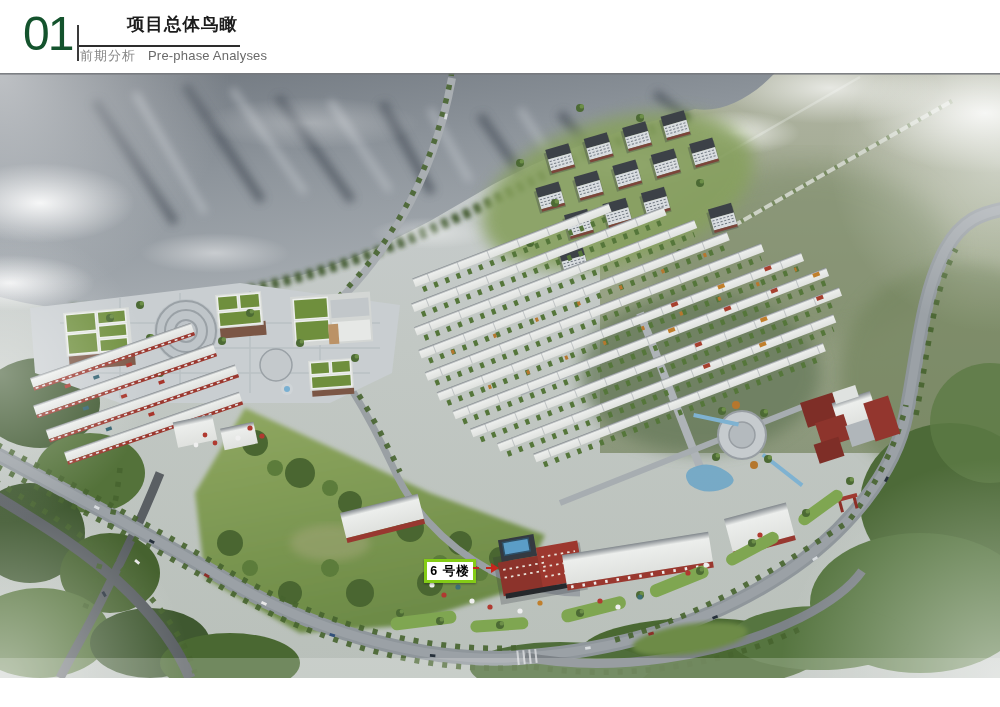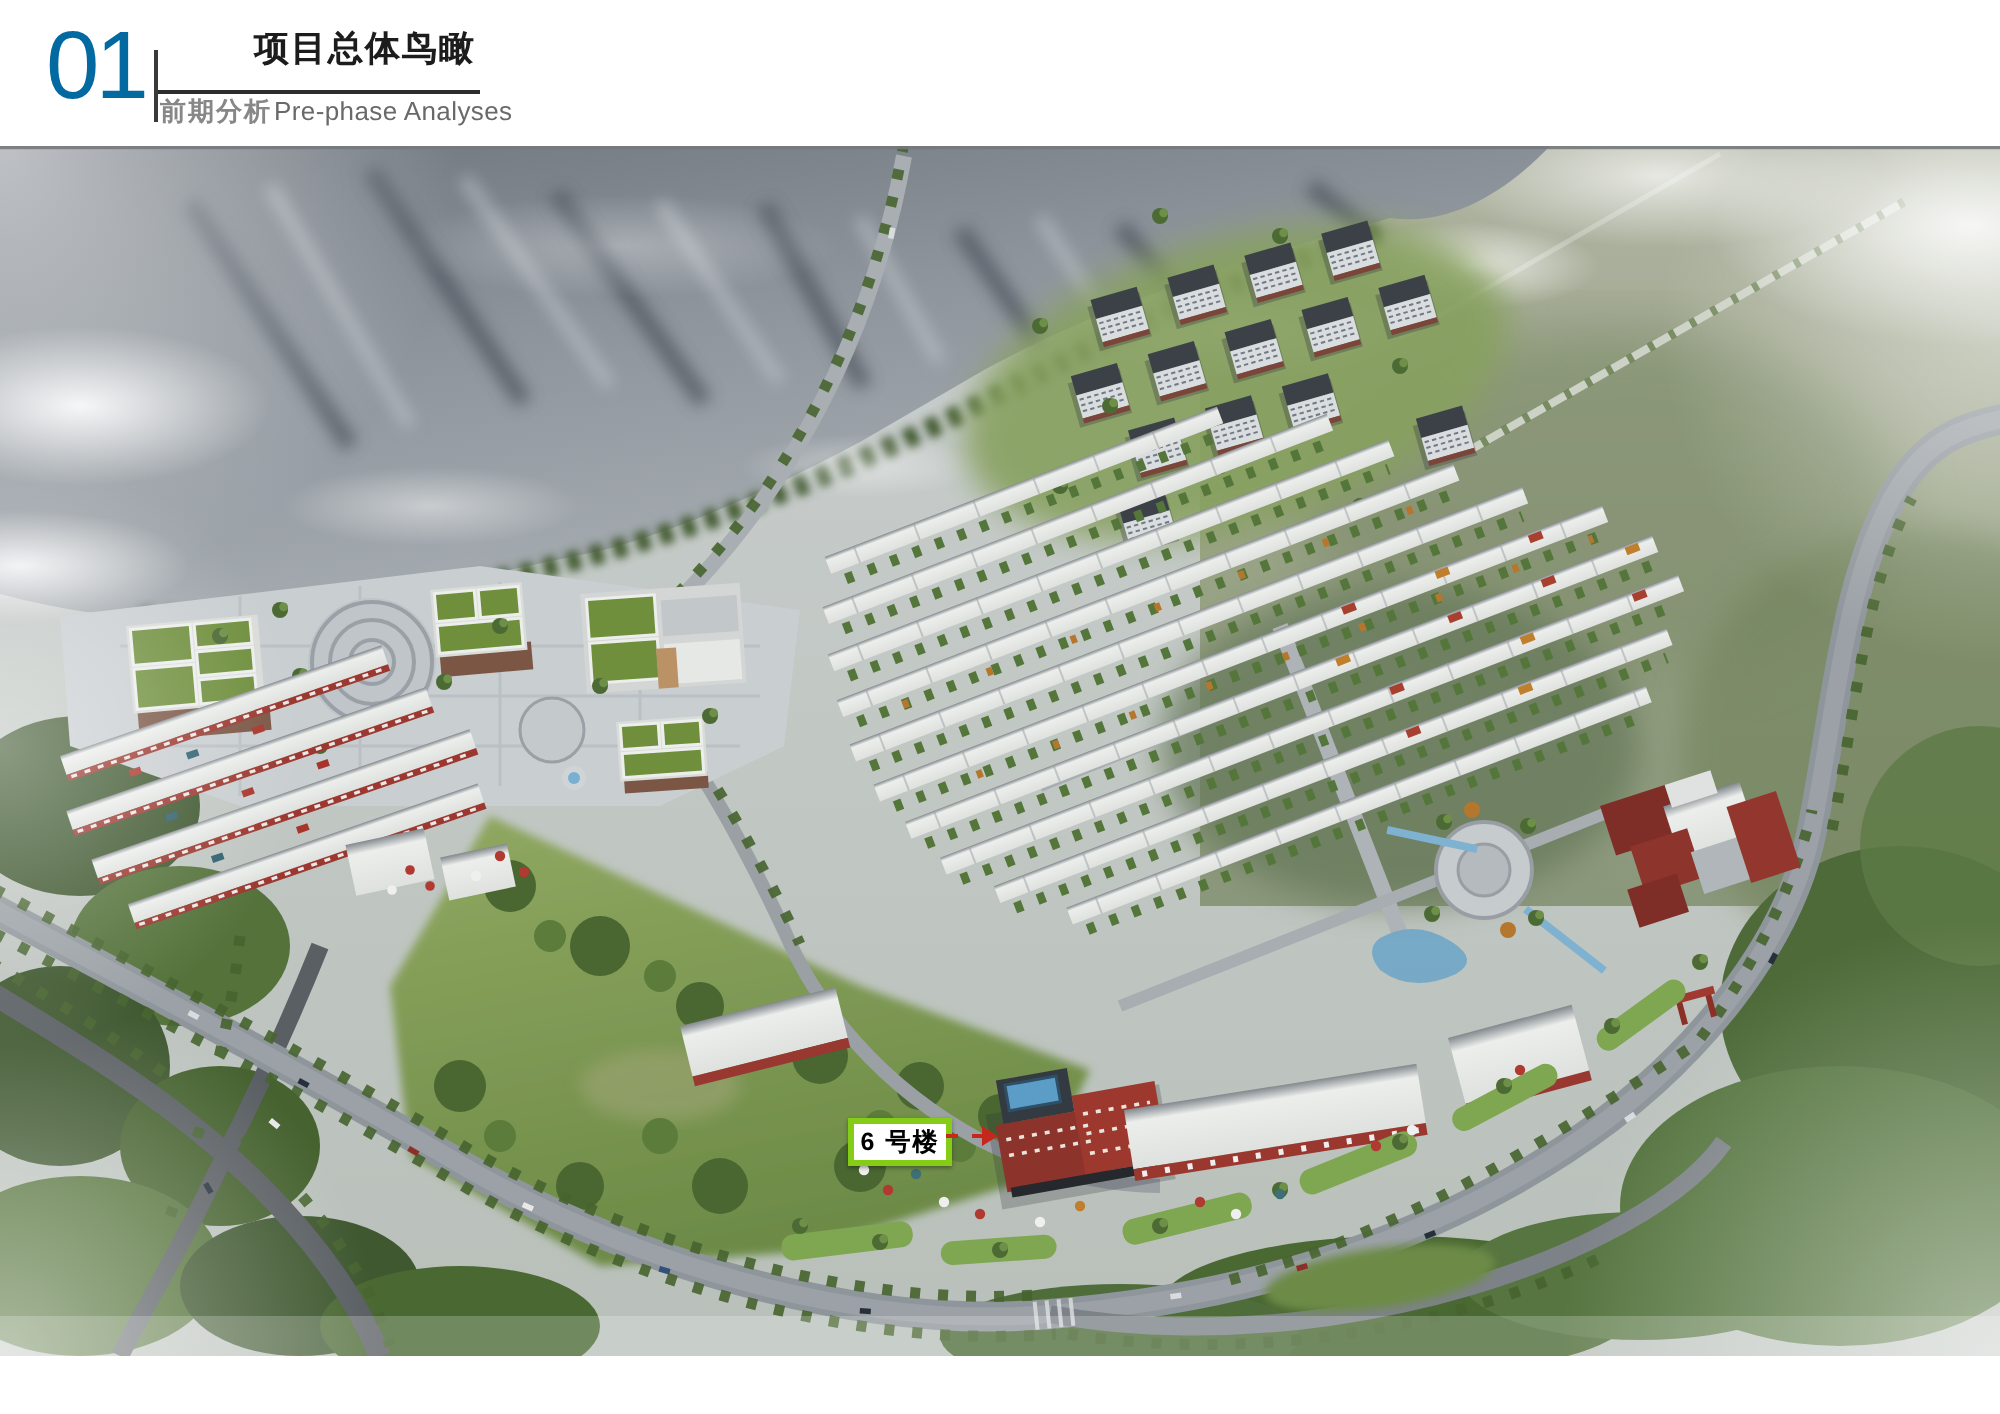--- a/index.html
+++ b/index.html
@@ -1,28 +1,28 @@
 <!DOCTYPE html>
 <html><head>
 <meta charset="utf-8">
 <style>
   html,body{margin:0;padding:0;background:#ffffff;}
   .page{position:relative;width:1000px;height:707px;background:#ffffff;overflow:hidden;
         font-family:"Liberation Sans","DejaVu Sans",sans-serif;}
   
   .hdr{position:absolute;left:0;top:0;width:1000px;height:73px;background:#fff;}
   .hdr-num{position:absolute;left:23px;top:10px;font-size:48px;line-height:1;
-           letter-spacing:-2px;color:#0369a1;font-weight:400;}
+           letter-spacing:-2px;color:#14532d;font-weight:400;}
   .hdr-bar{position:absolute;left:77px;top:25px;width:2.4px;height:36px;background:#3a3a3a;}
   .hdr-title{position:absolute;left:84px;top:12px;width:154px;text-align:right;
              font-size:17.5px;font-weight:bold;color:#1c1c1c;letter-spacing:1px;white-space:nowrap;}
   .hdr-line{position:absolute;left:79px;top:44.5px;width:161px;height:2.2px;background:#2d2d2d;}
   .hdr-sub{position:absolute;left:80px;top:47px;width:170px;white-space:nowrap;font-size:13px;}
-  .hdr-sub .cn{color:#878787;letter-spacing:1px;font-weight:bold;}
-  .hdr-sub .en{color:#696969;margin-left:1px;letter-spacing:0.2px;}
+  .hdr-sub .cn{color:#878787;letter-spacing:1px;}
+  .hdr-sub .en{color:#696969;margin-left:12px;letter-spacing:0.2px;}
   
   .img-wrap{position:absolute;left:0;top:73px;width:1000px;height:605px;overflow:hidden;}
   .img-wrap svg{display:block;}
   
   .b6-label{position:absolute;left:424px;top:486px;width:46px;height:18px;background:#ffffff;
             border:3px solid #84cc16;box-shadow:0 1px 2px rgba(0,0,0,.35);
             display:flex;align-items:center;justify-content:center;
             font-size:12.5px;font-weight:bold;color:#000;letter-spacing:1px;white-space:nowrap;}
   .b6-arrow-line{position:absolute;left:473px;top:494px;width:19px;height:0;
                  border-top:2px dashed #c4271c;}

